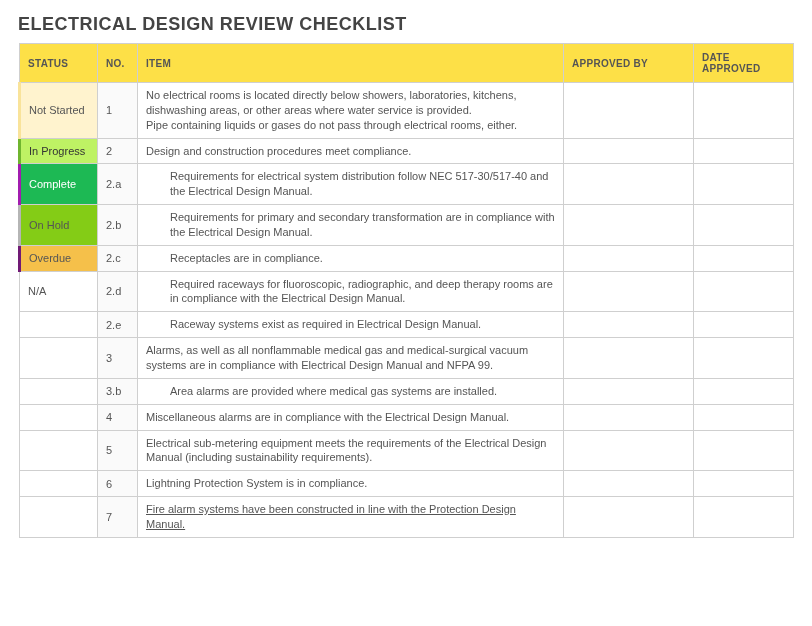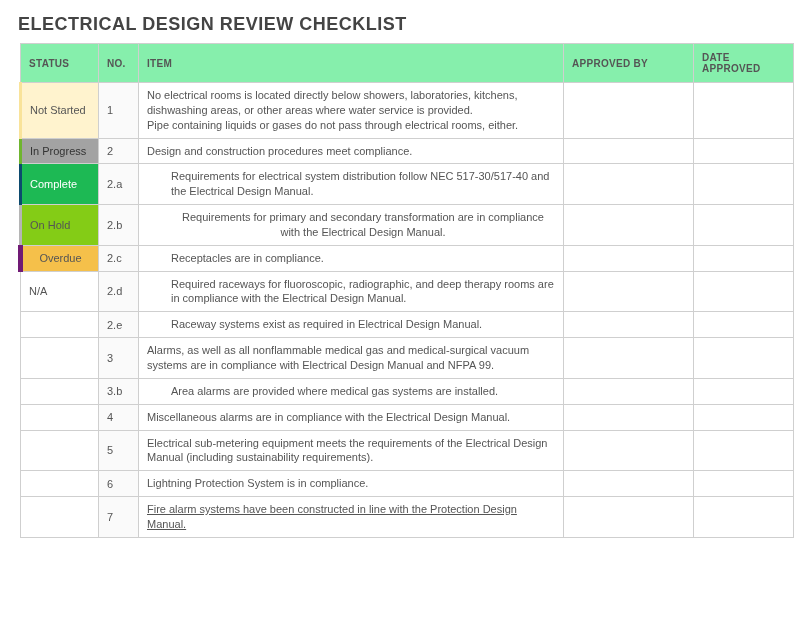--- a/index.html
+++ b/index.html
@@ -31,41 +31,41 @@
   col.c-date   { width: 100px; }
 
   th, td {
     border: 1px solid #cfcfcf;
     padding: 5px 8px;
     vertical-align: middle;
     text-align: left;
     color: #555;
   }
   th {
-    background: #86efac;
+    background: #fde047;
     font-weight: 700;
     font-size: 10px;
     letter-spacing: 0.3px;
     color: #555;
     padding-top: 8px;
     padding-bottom: 8px;
   }
   td.no { text-align: left; background: #fafafa; }
   td.status { font-size: 11px; }
   td.item { line-height: 1.35; }
 
   .indent-1 { padding-left: 24px; }
   .indent-2 { padding-left: 44px; }
 
   
   .sw-notstarted { background: #fff3ce; border-left: 3px solid #f9e39a; }
-  .sw-inprogress { background: #a3a3a3; border-left: 3px solid #6fb52f; color:#333;}
-  .sw-complete   { background: #1db954; border-left: 3px solid #0c4a6e; color:#fff;}
+  .sw-inprogress { background: #bef264; border-left: 3px solid #6fb52f; color:#333;}
+  .sw-complete   { background: #1db954; border-left: 3px solid #a21caf; color:#fff;}
   .sw-onhold     { background: #84cc16; border-left: 3px solid #b5b5b5; }
-  .sw-overdue    { background: #f5c04a; border-left: 5px solid #701a75; text-align: center; }
+  .sw-overdue    { background: #f5c04a; border-left: 3px solid #701a75; }
   .sw-na         { background: #ffffff; }
   .sw-na.status  { border-left: 1px solid #cfcfcf; }
 
   .sw-complete, .sw-inprogress { font-weight: 400; }
 </style>
 </head>
 <body>
 
 <h1>ELECTRICAL DESIGN REVIEW CHECKLIST</h1>
 
@@ -104,21 +104,21 @@
       <tr>
         <td class="status sw-complete">Complete</td>
         <td class="no">2.a</td>
         <td class="item"><span class="indent-1" style="display: inline-block;">Requirements for electrical system distribution follow NEC 517-30/517-40 and the Electrical Design Manual.</span></td>
         <td></td>
         <td></td>
       </tr>
       <tr>
         <td class="status sw-onhold">On Hold</td>
         <td class="no">2.b</td>
-        <td class="item"><span class="indent-1" style="display: inline-block; text-align: center;">Requirements for primary and secondary transformation are in compliance with the Electrical Design Manual.</span></td>
+        <td class="item"><span class="indent-1" style="display: inline-block;">Requirements for primary and secondary transformation are in compliance with the Electrical Design Manual.</span></td>
         <td></td>
         <td></td>
       </tr>
       <tr>
         <td class="status sw-overdue">Overdue</td>
         <td class="no">2.c</td>
         <td class="item"><span class="indent-1" style="display: inline-block;">Receptacles are in compliance.</span></td>
         <td></td>
         <td></td>
       </tr>

